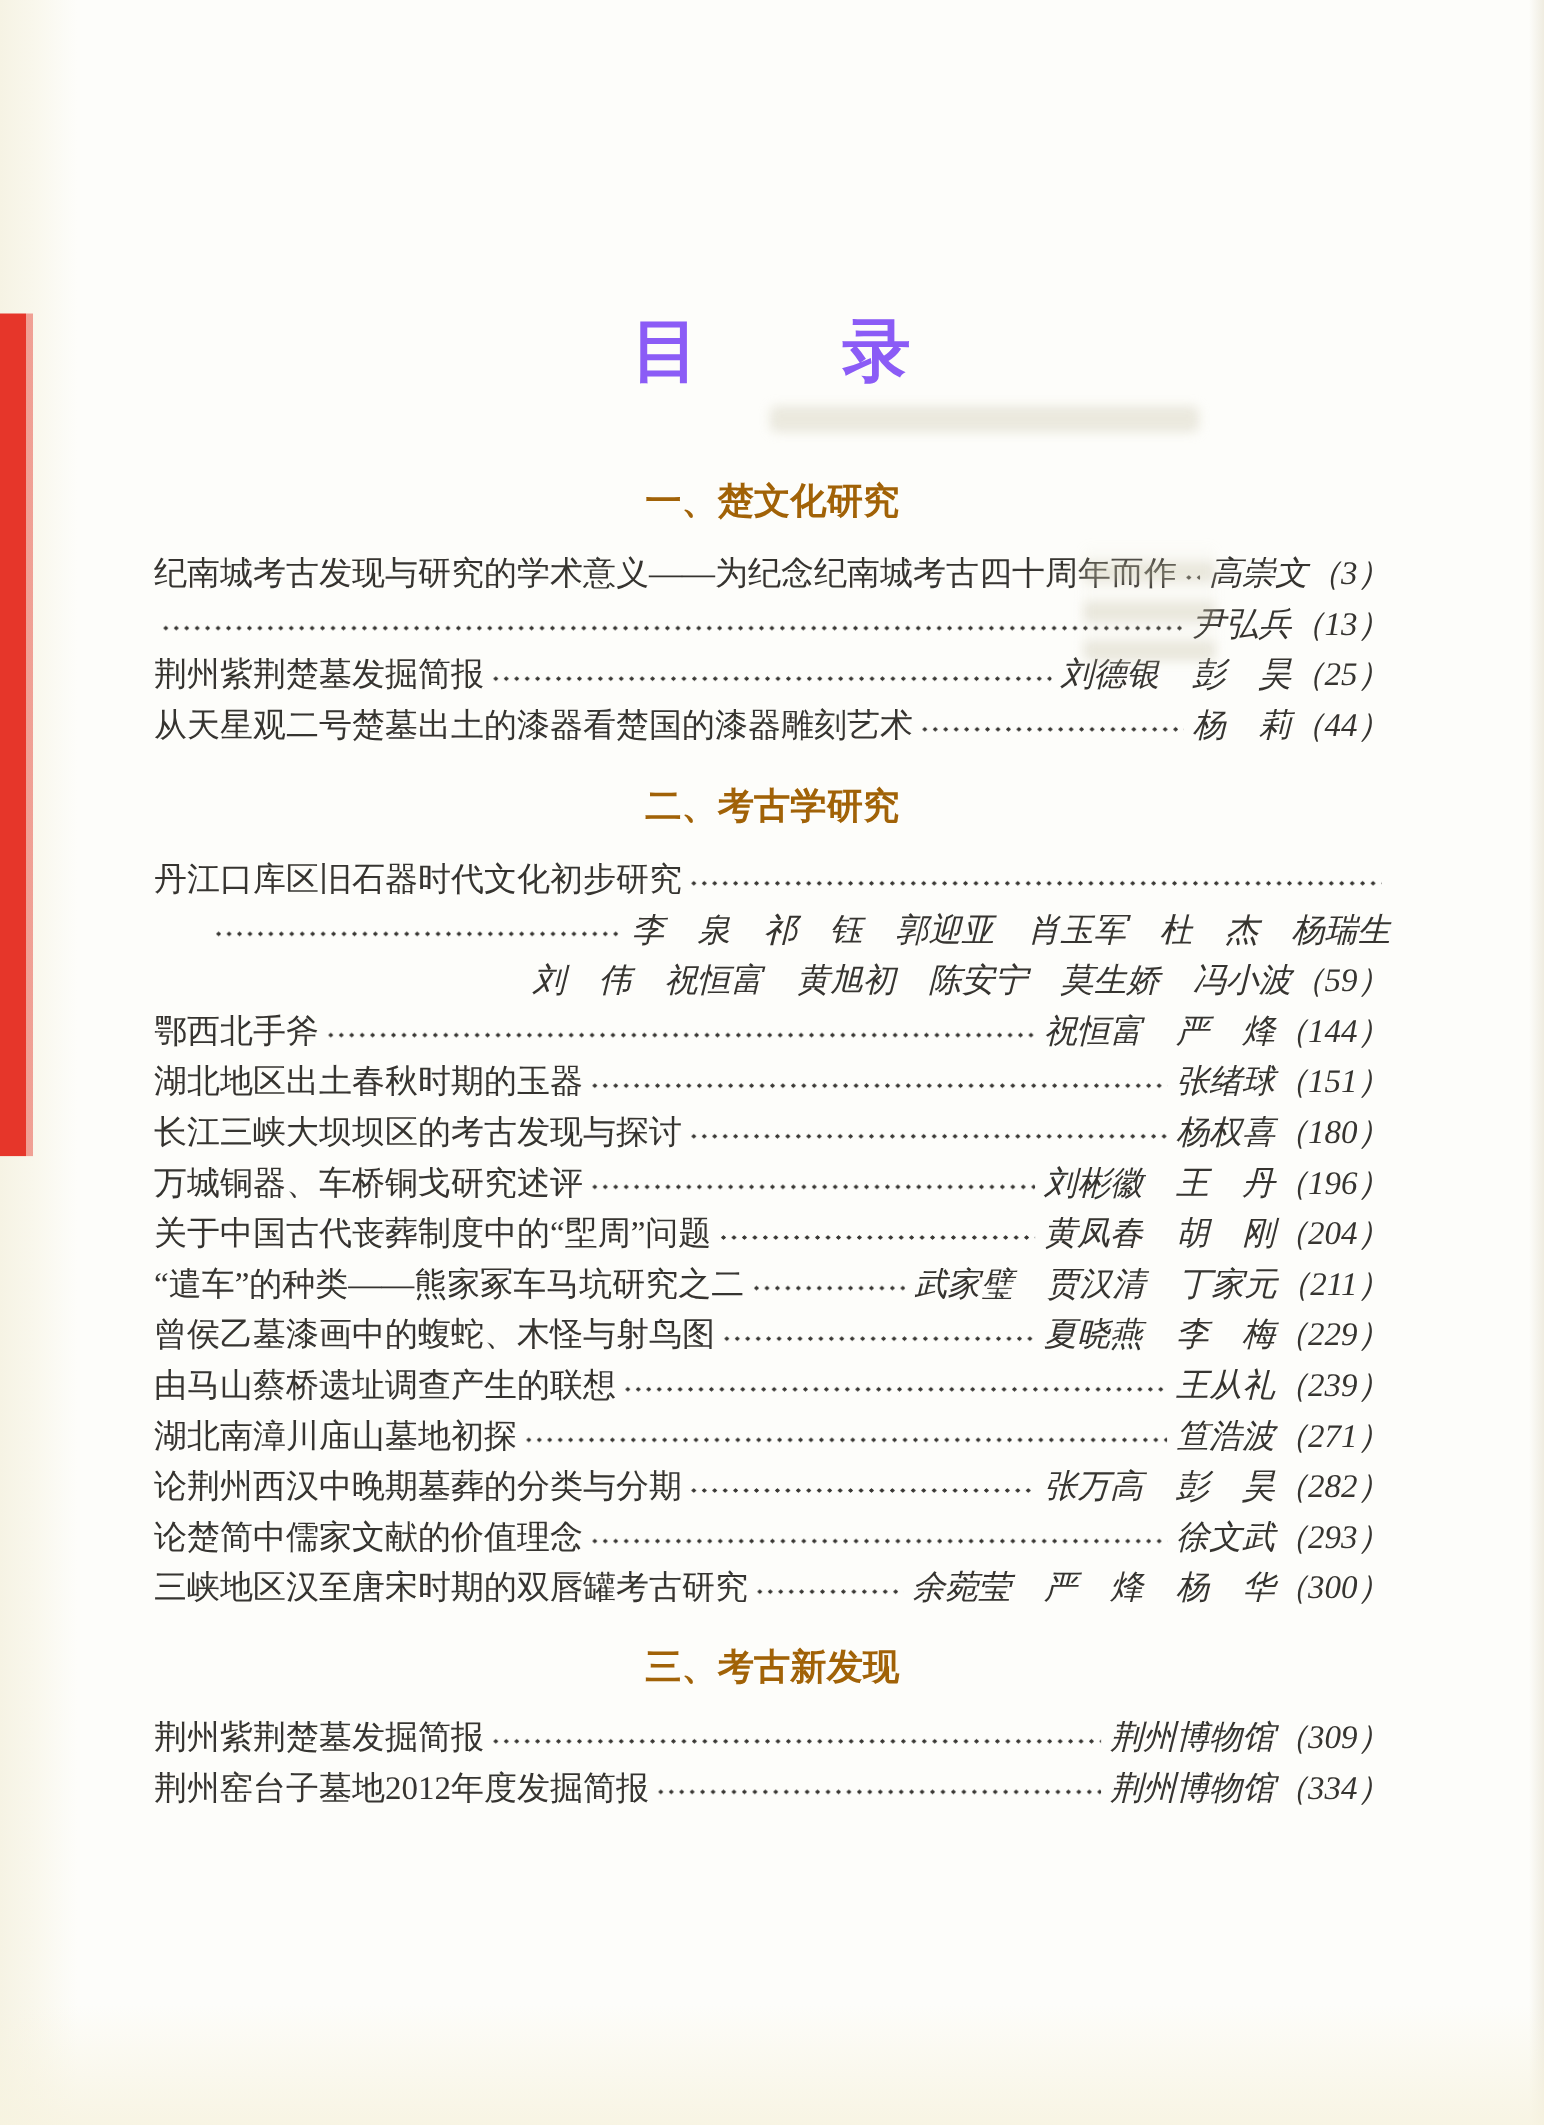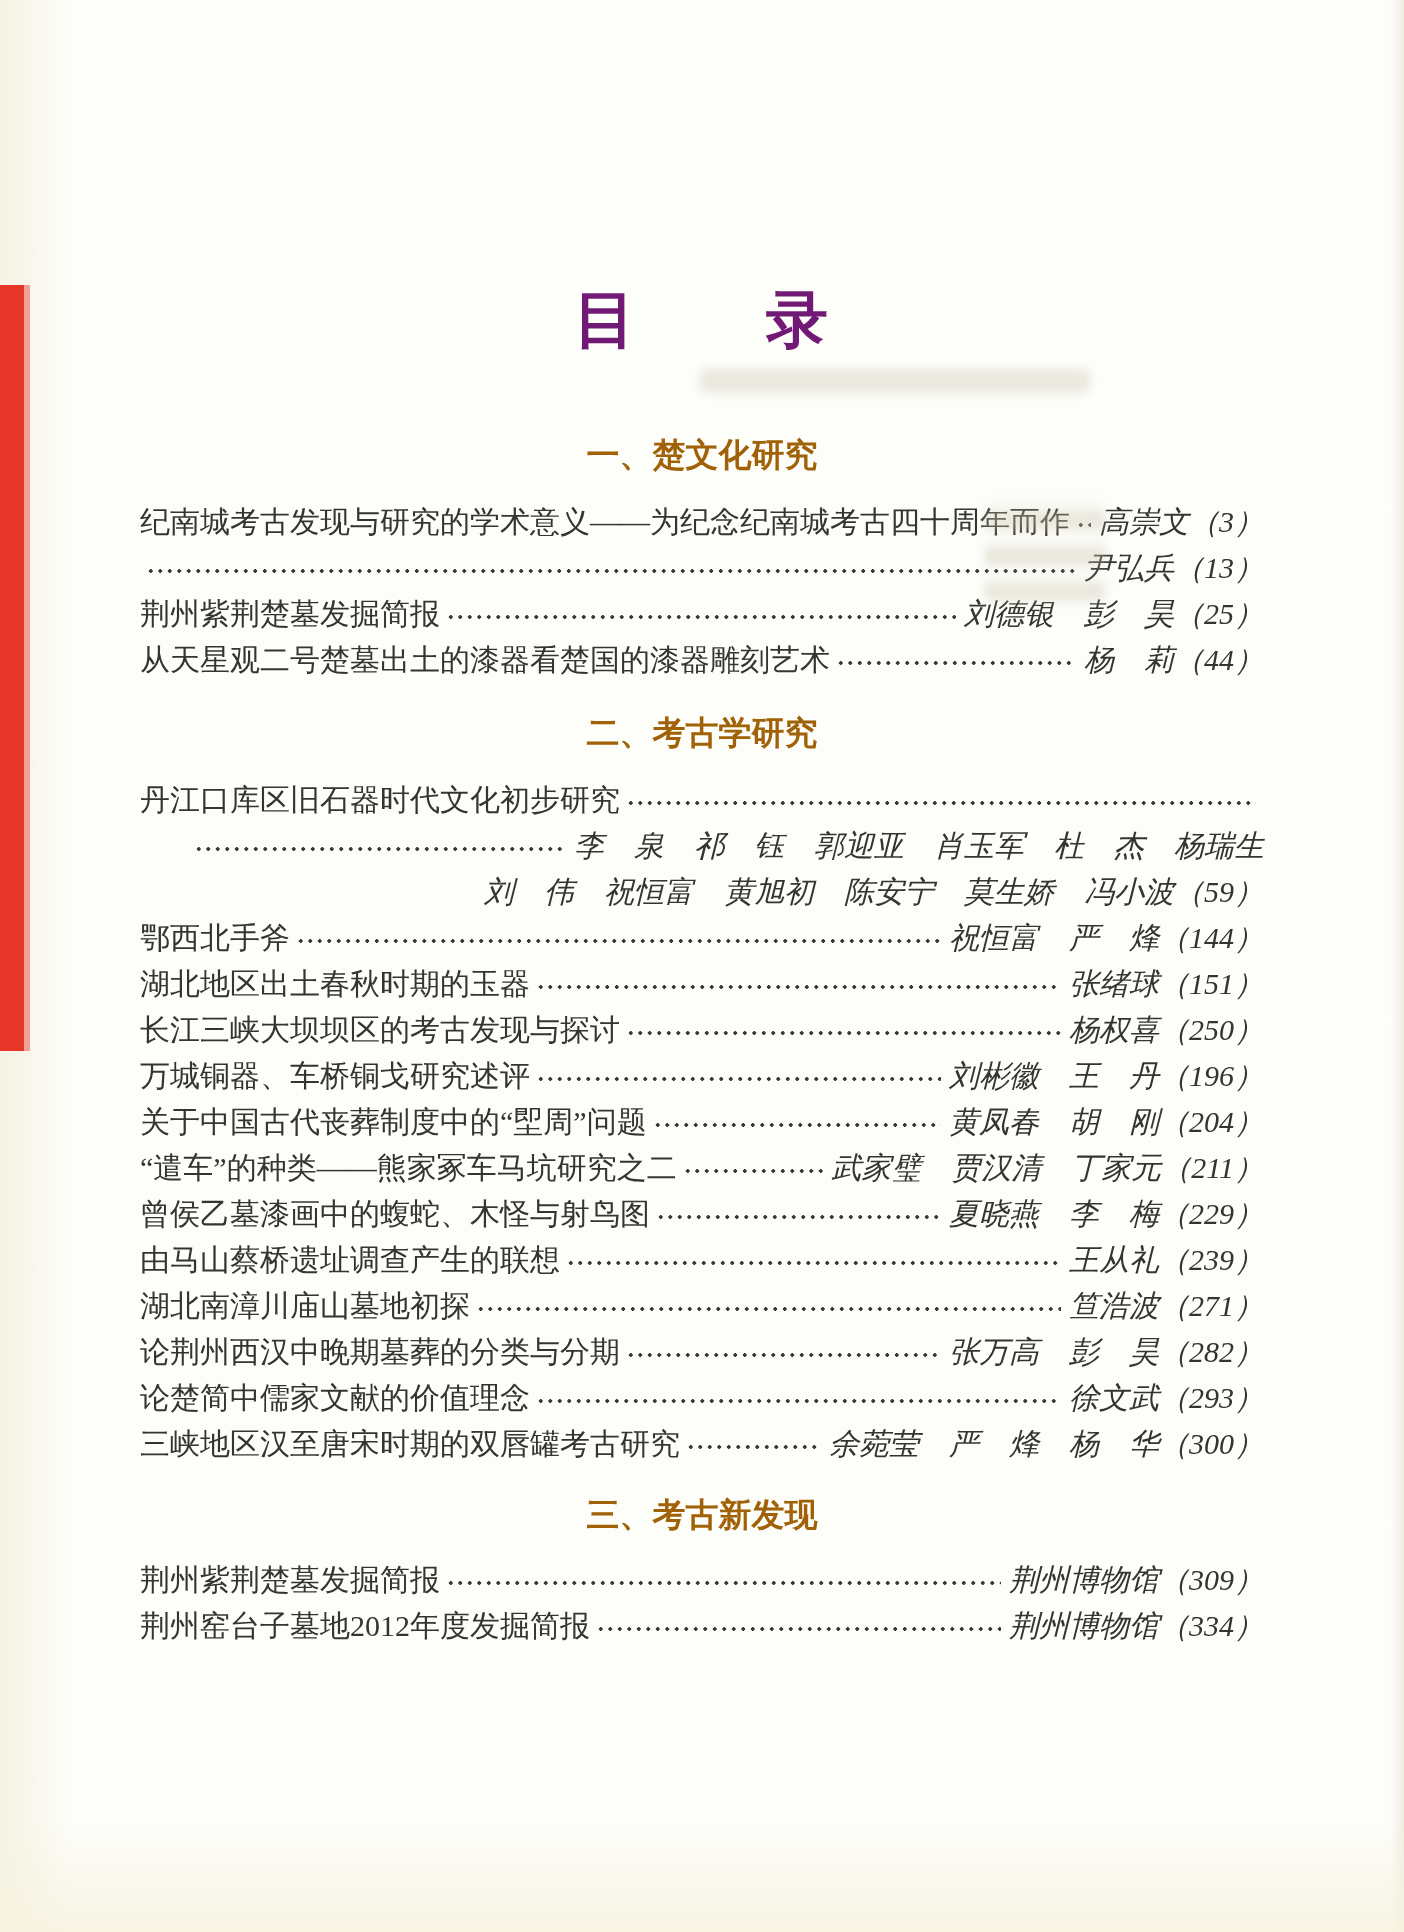--- a/index.html
+++ b/index.html
@@ -18,21 +18,21 @@
     position:absolute;left:0;top:0;width:30px;height:766px;
     background:linear-gradient(90deg,#e6362a 0 24px, rgba(230,54,42,.45) 24px 30px);
   }
   .smudge{position:absolute;filter:blur(5px);border-radius:6px;}
   .smudge-top{left:700px;top:84px;width:390px;height:24px;background:rgba(206,201,177,.38);}
   .smudge-right{left:985px;top:212px;width:120px;height:104px;
     background:repeating-linear-gradient(0deg, rgba(204,199,176,.40) 0 18px, rgba(204,199,176,.05) 18px 36px);}
   .title{
     margin:285px 0 12px 140px;width:1124px;height:70px;
     font-size:62px;line-height:70px;font-weight:600;letter-spacing:2px;
-    text-align:center;color:#701a75;
+    text-align:center;color:#8b5cf6;
   }
   .section{margin-left:140px;width:1124px;}
   .heading{
     font-family:"Liberation Sans","DejaVu Sans",sans-serif;
     font-weight:700;font-size:33px;line-height:40px;color:#a16207;
     text-align:center;margin:0 0 24px 0;height:40px;
   }
   .section:nth-child(1) .heading{margin-top:80px;}
   .section:nth-child(2) .heading{margin-top:30px;}
   .section:nth-child(3) .heading{margin-top:28px;margin-bottom:22px;}
@@ -101,21 +101,21 @@
             <span class="a">祝恒富　严　烽（144）</span>
           </div>
           <div class="toc-row">
             <span class="t">湖北地区出土春秋时期的玉器</span>
             <span class="leader"></span>
             <span class="a">张绪球（151）</span>
           </div>
           <div class="toc-row">
             <span class="t">长江三峡大坝坝区的考古发现与探讨</span>
             <span class="leader"></span>
-            <span class="a">杨权喜（250）</span>
+            <span class="a">杨权喜（180）</span>
           </div>
           <div class="toc-row">
             <span class="t">万城铜器、车桥铜戈研究述评</span>
             <span class="leader"></span>
             <span class="a">刘彬徽　王　丹（196）</span>
           </div>
           <div class="toc-row">
             <span class="t">关于中国古代丧葬制度中的“堲周”问题</span>
             <span class="leader"></span>
             <span class="a">黄凤春　胡　刚（204）</span>

